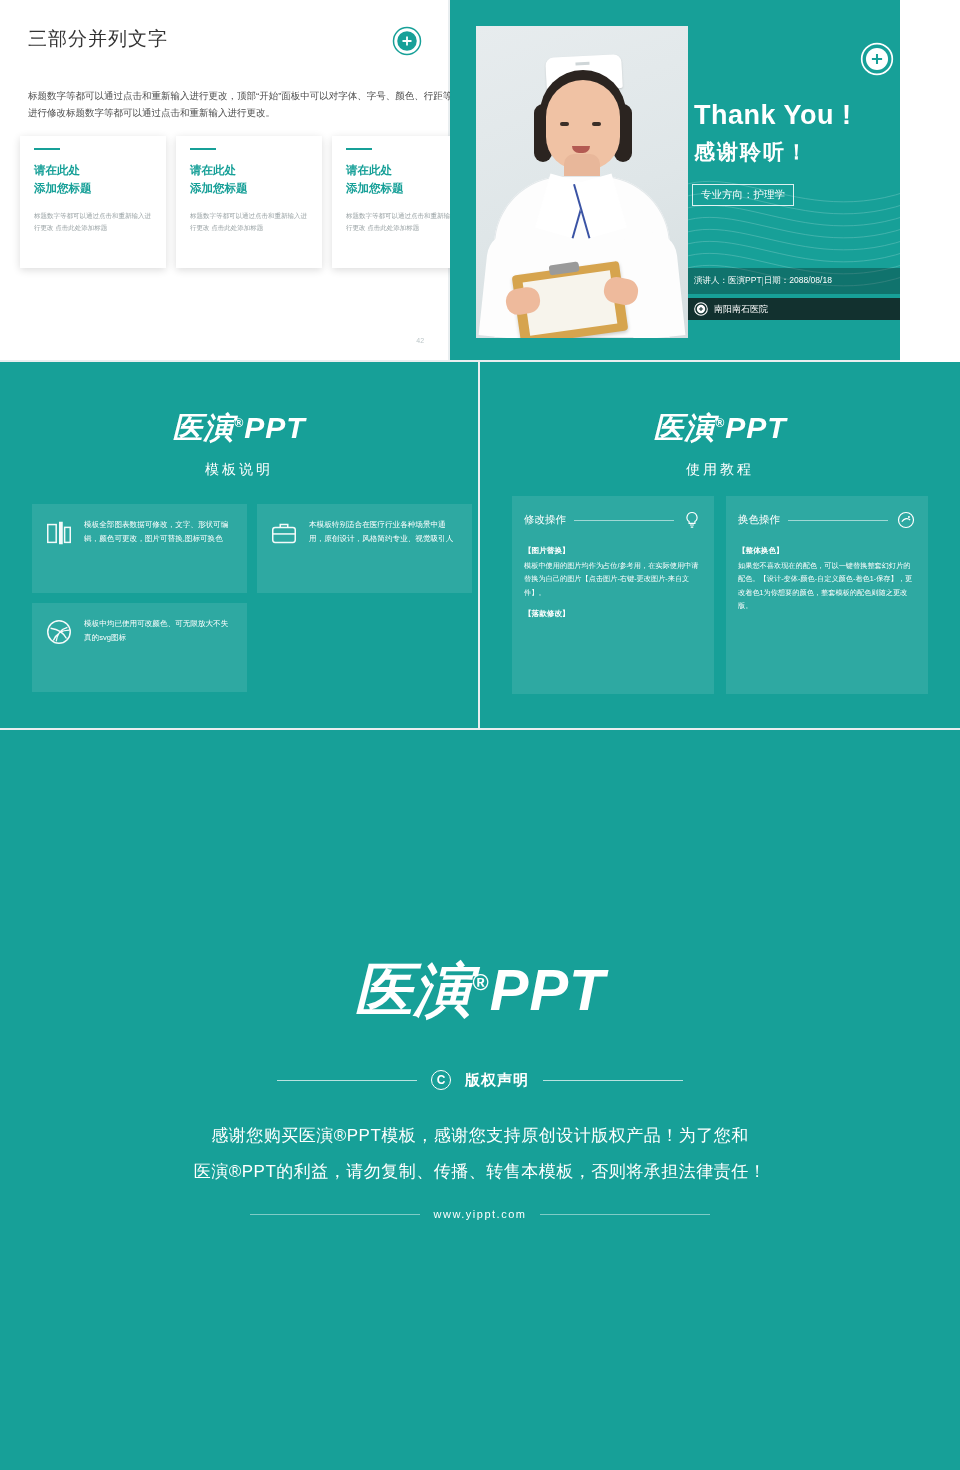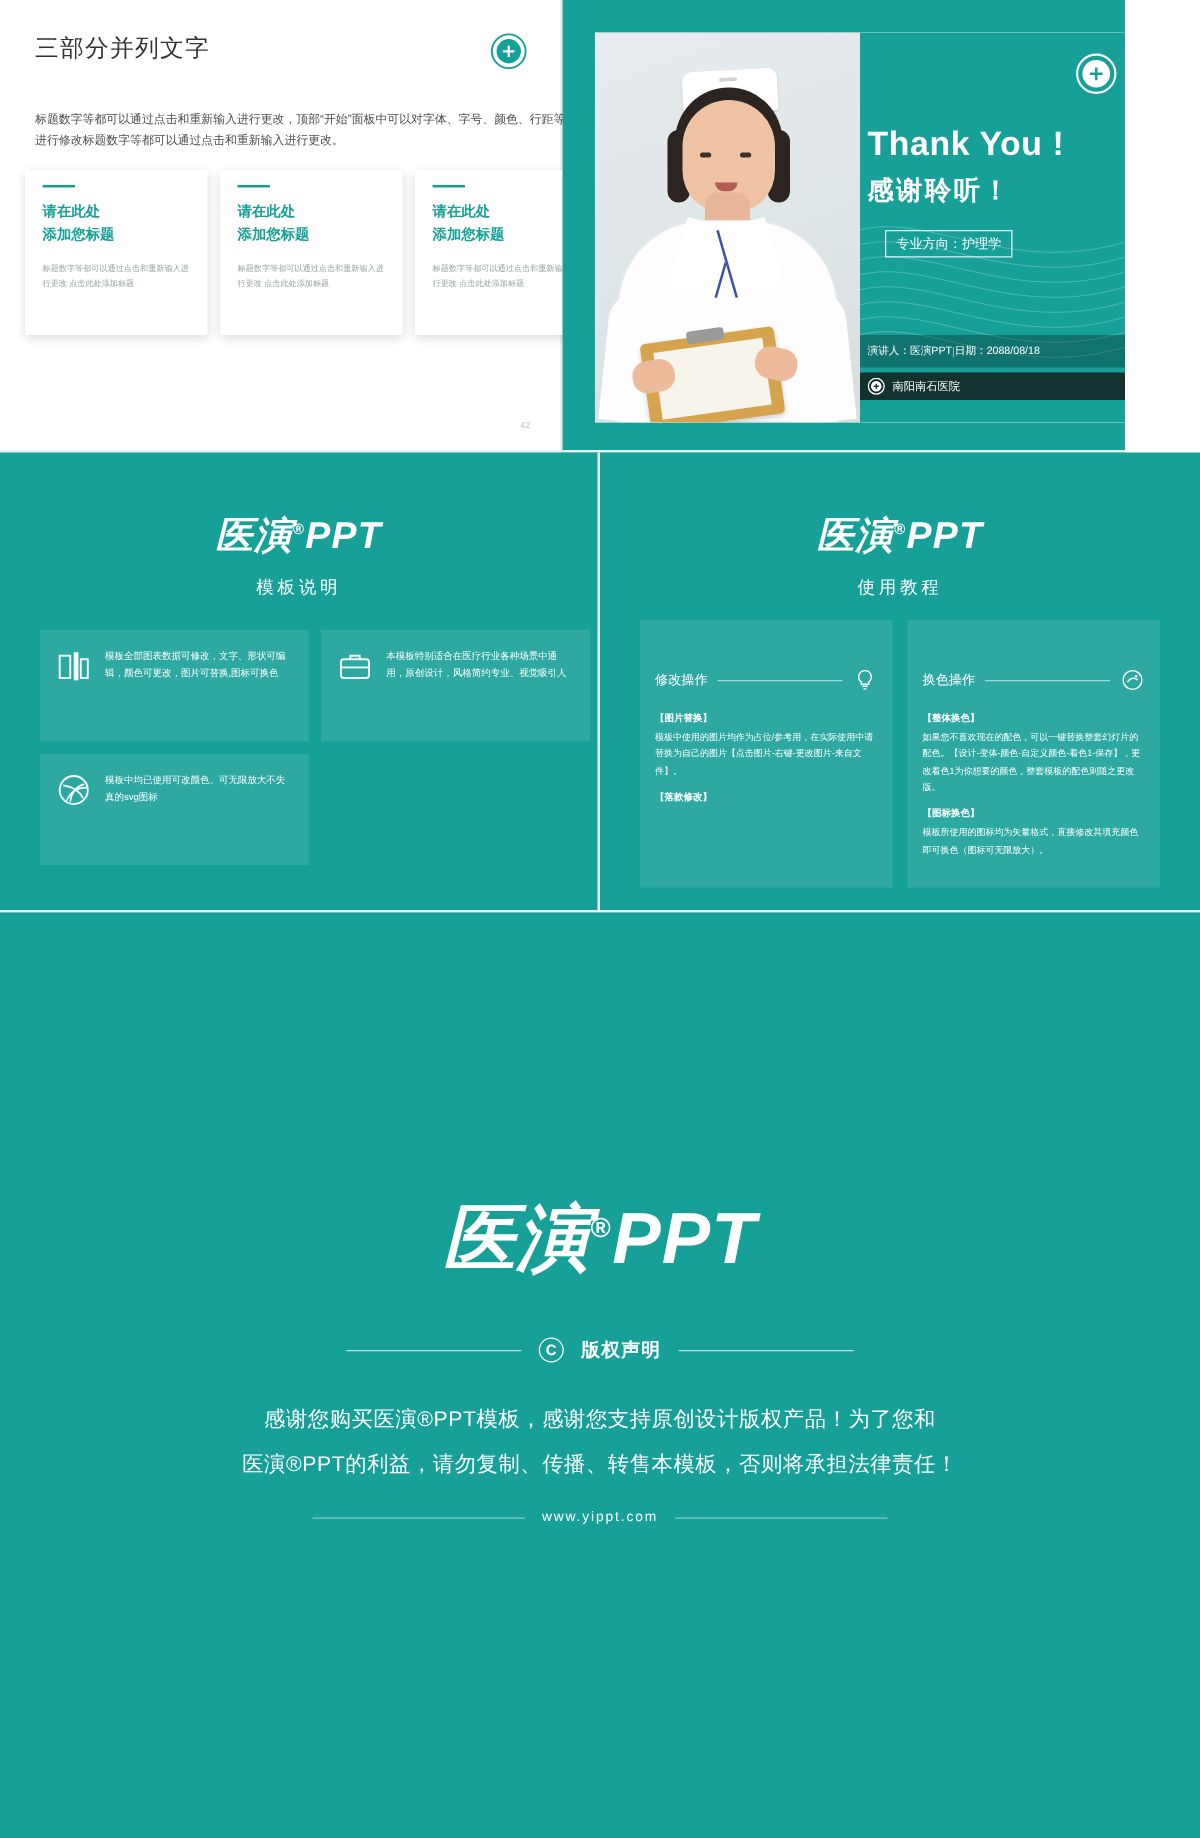--- a/index.html
+++ b/index.html
@@ -180,21 +180,21 @@
   .slideB .blogo { position: absolute; right: 18px; top: 16px; width: 34px; height: 34px; }
   .slideB .thanks {
     position: absolute; left: 6px; top: 74px;
     font-size: 27px; font-weight: bold; color: #ffffff; letter-spacing: .5px;
   }
   .slideB .thanks-cn {
     position: absolute; left: 6px; top: 112px;
     font-size: 21px; font-weight: bold; color: #ffffff; letter-spacing: 2px;
   }
   .slideB .major {
-    position: absolute; left: 20px; top: 158px;
+    position: absolute; left: 4px; top: 158px;
     font-size: 10.5px; color: #ffffff;
     border: 1px solid rgba(255,255,255,.85);
     padding: 3px 8px;
   }
   .slideB .metabar {
     position: absolute; left: 0; bottom: 44px; width: 224px; height: 26px;
     background: rgba(0,0,0,.28);
     display: flex; align-items: center; gap: 0;
     padding-left: 6px; color: #fff; font-size: 8.5px;
   }
@@ -248,21 +248,21 @@
     position: absolute; left: 32px; top: 134px;
     width: 416px; height: 198px;
     display: grid; grid-template-columns: 1fr 1fr; gap: 12px;
   }
   .col {
     background: rgba(255,255,255,.10);
     padding: 14px 12px;
   }
   .col .chead {
     display: flex; align-items: center; gap: 8px; color: #fff;
-    padding-bottom: 6px; margin-bottom: 10px; margin-top: 24px;
+    padding-bottom: 6px; margin-bottom: 10px;
   }
   .col .chead .ctitle { font-size: 10.5px; }
   .col .chead .cline { flex: 1; height: 1px; background: rgba(255,255,255,.55); }
   .col .chead .cico { width: 20px; height: 20px; }
   .col .blk { margin-bottom: 10px; }
   .col .blk h5 { margin: 0 0 3px 0; font-size: 7.6px; color: #ffffff; font-weight: bold; }
   .col .blk p { margin: 0; font-size: 7.2px; color: #ffffff; line-height: 1.85; }
 
   
   .row3 {
@@ -486,24 +486,20 @@
             <svg class="cico" viewBox="0 0 24 24">
               <circle cx="12" cy="12" r="9" fill="none" stroke="#fff" stroke-width="1.4"></circle>
               <path d="M7 14c3-4 7-5 10-2" fill="none" stroke="#fff" stroke-width="1.4"></path>
               <circle cx="15.5" cy="8.5" r="1.2" fill="#fff"></circle>
             </svg>
           </div>
           <div class="blk">
             <h5>【整体换色】</h5>
             <p>如果您不喜欢现在的配色，可以一键替换整套幻灯片的配色。【设计-变体-颜色-自定义颜色-着色1-保存】，更改着色1为你想要的颜色，整套模板的配色则随之更改版。</p>
           </div>
-          <div class="blk">
-            <h5>【图标换色】</h5>
-            <p>模板所使用的图标均为矢量格式，直接修改其填充颜色即可换色（图标可无限放大）。</p>
-          </div>
         </div>
       </div>
     </div>
   </div>
 
   <div class="row3">
     <div class="biglogo">
       <span>医演</span><span class="reg">®</span><span>PPT</span>
     </div>
 

